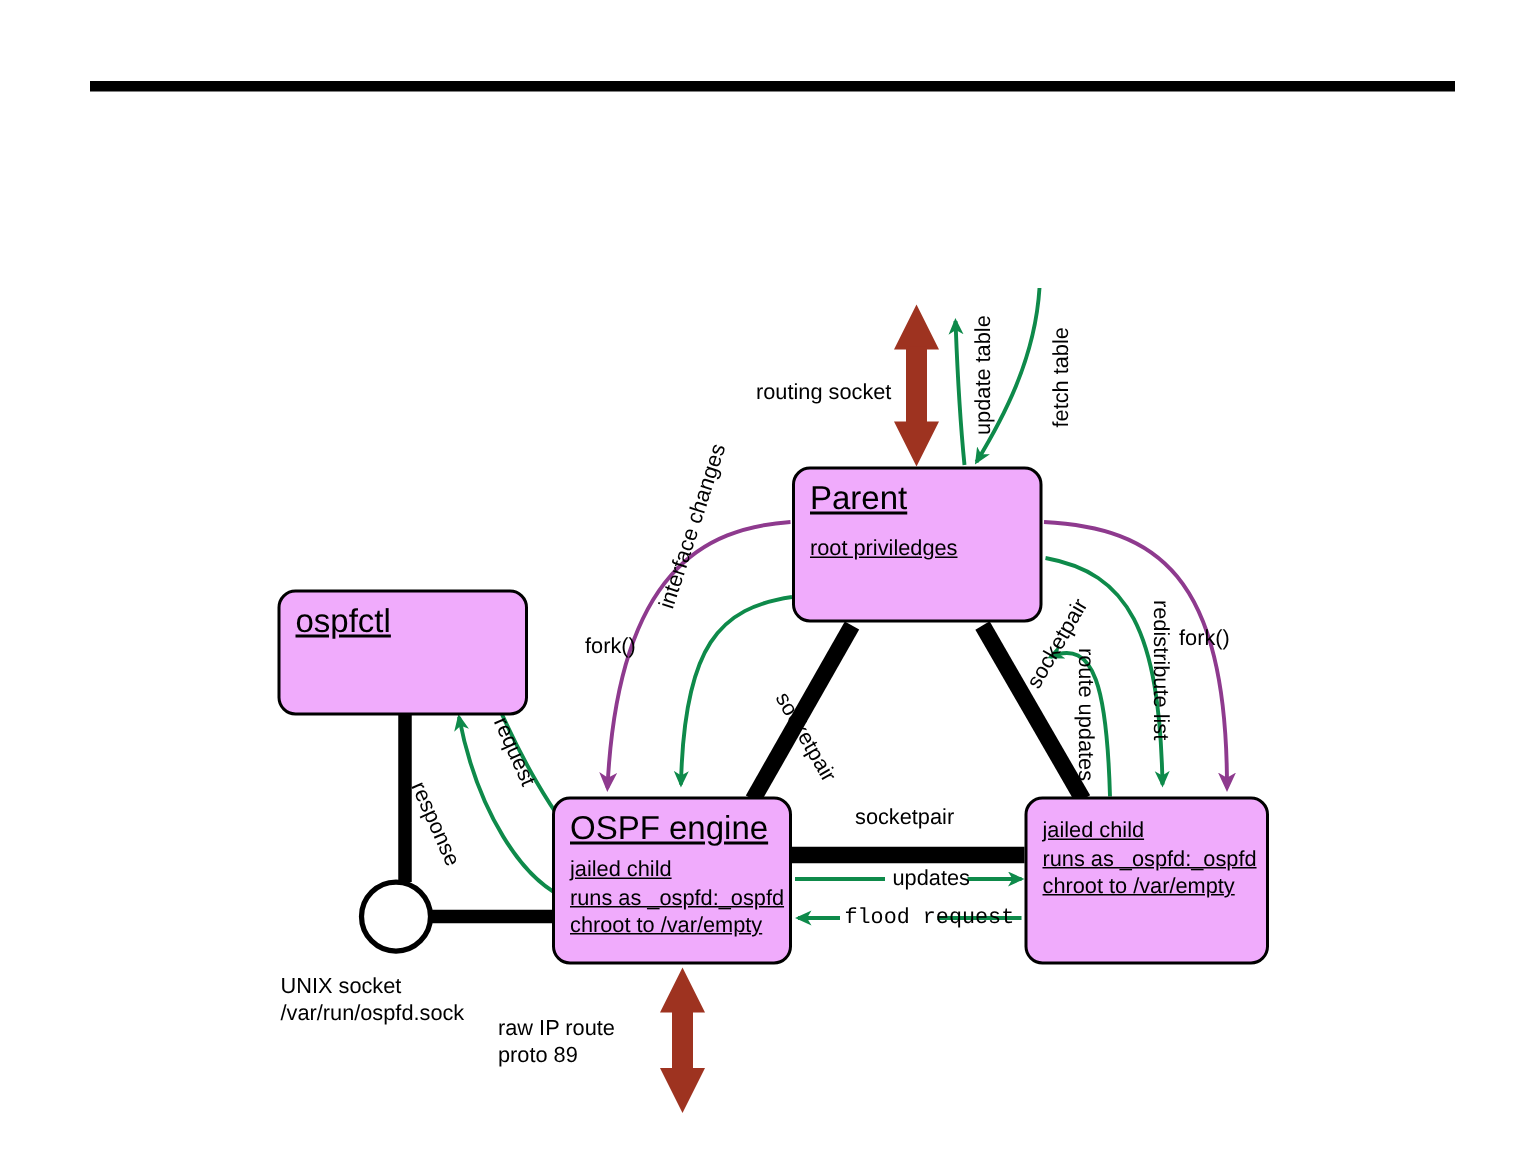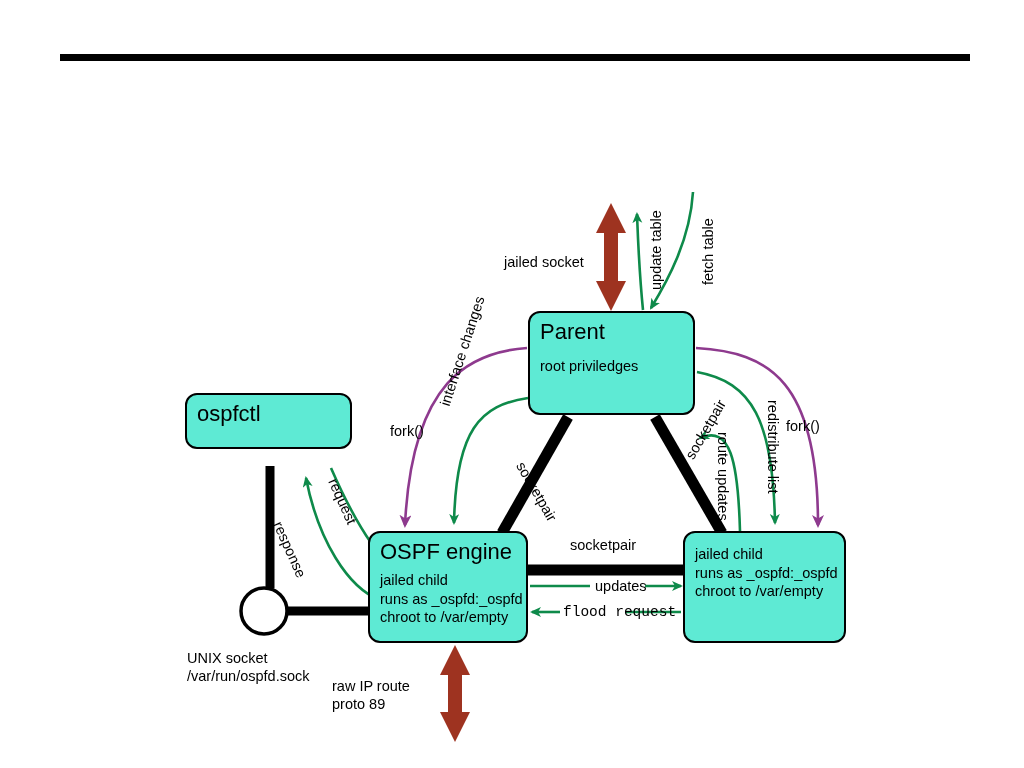--- a/index.html
+++ b/index.html
@@ -50,40 +50,41 @@
     position: absolute;
     left: 0; top: 0;
     width: 1024px;
     height: 768px;
   }
 
   
   .node {
     position: absolute;
     box-sizing: border-box;
-    background: #5eead4;
+    background: #f0abfc;
     border: 2.5px solid #000000;
     border-radius: 12px;
     padding: 6px 10px 8px 10px;
+    text-decoration: underline;
   }
   .node .node-title {
     font-size: 22px;
     line-height: 26px;
     white-space: nowrap;
   }
   .node .node-lines {
     margin-top: 6px;
     font-size: 14.5px;
     line-height: 18.5px;
   }
   .node .node-lines div { white-space: nowrap; }
 
   #node-parent      { left: 528px; top: 311px; width: 167px; height: 104px; }
   #node-parent .node-lines { margin-top: 12px; }
-  #node-ospfctl     { left: 185px; top: 393px; width: 167px; height: 56px; }
+  #node-ospfctl     { left: 185px; top: 393px; width: 167px; height: 84px; }
   #node-ospf-engine { left: 368px; top: 531px; width: 160px; height: 112px; }
   #node-rde         { left: 683px; top: 531px; width: 163px; height: 112px; }
 
   
   .lbl {
     position: absolute;
     font-size: 14.5px;
     line-height: 17px;
     color: #000;
     white-space: nowrap;
@@ -177,21 +178,21 @@
   </div>
 
   <div class="node" id="node-rde">
     <div class="node-lines">
       <div>jailed child</div>
       <div>runs as _ospfd:_ospfd</div>
       <div>chroot to /var/empty</div>
     </div>
   </div>
 
-  <div class="lbl" style="left:504px; top:254px;">jailed socket</div>
+  <div class="lbl" style="left:504px; top:254px;">routing socket</div>
 
   <div class="lbl rot-90" style="left:648px; top:290px;">update table</div>
 
   <div class="lbl rot-90" style="left:700px; top:285px;">fetch table</div>
 
   <div class="lbl" style="left:390px; top:423px;">fork()</div>
 
   <div class="lbl" style="left:786px; top:418px;">fork()</div>
 
   <div class="lbl" style="left:437px; top:403px; transform: rotate(-72deg); transform-origin: left top;">interface changes</div>

